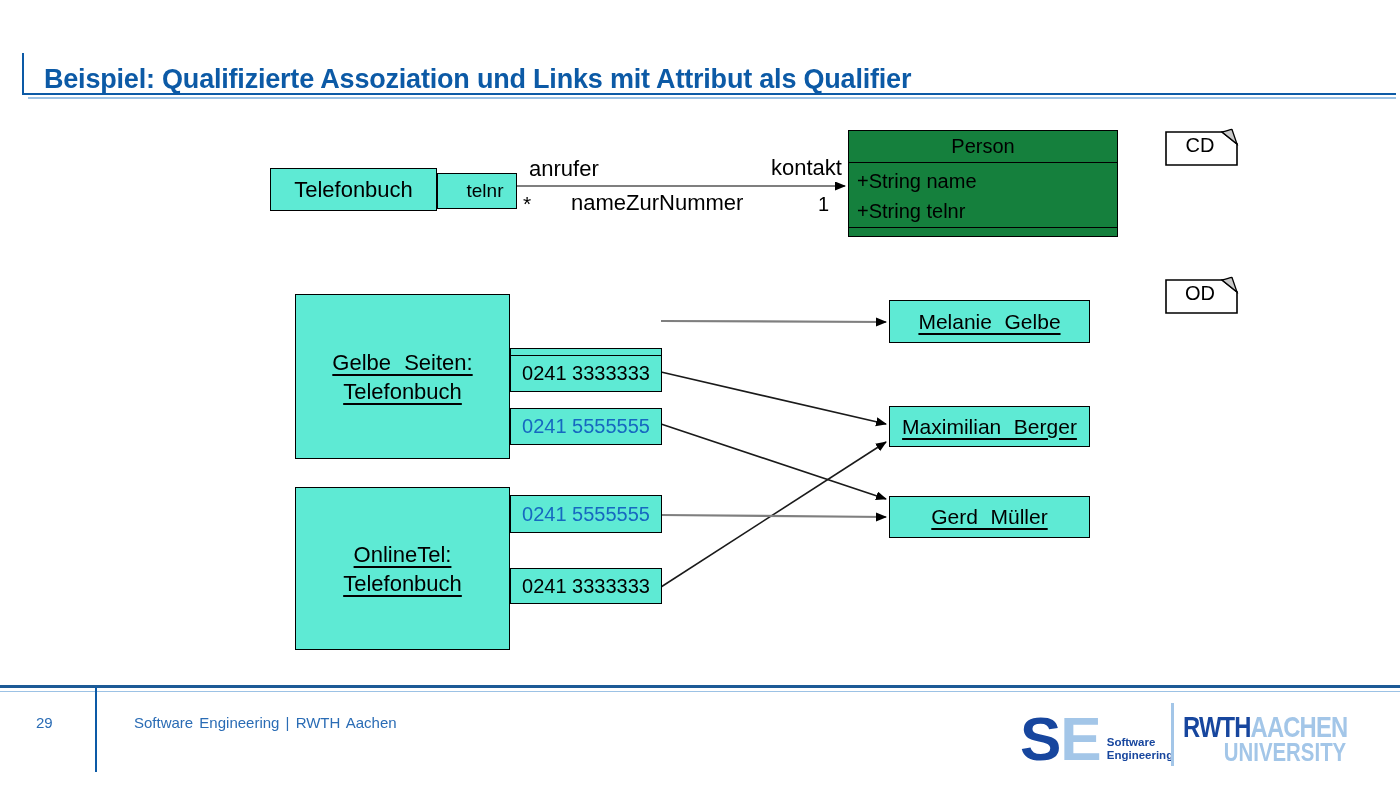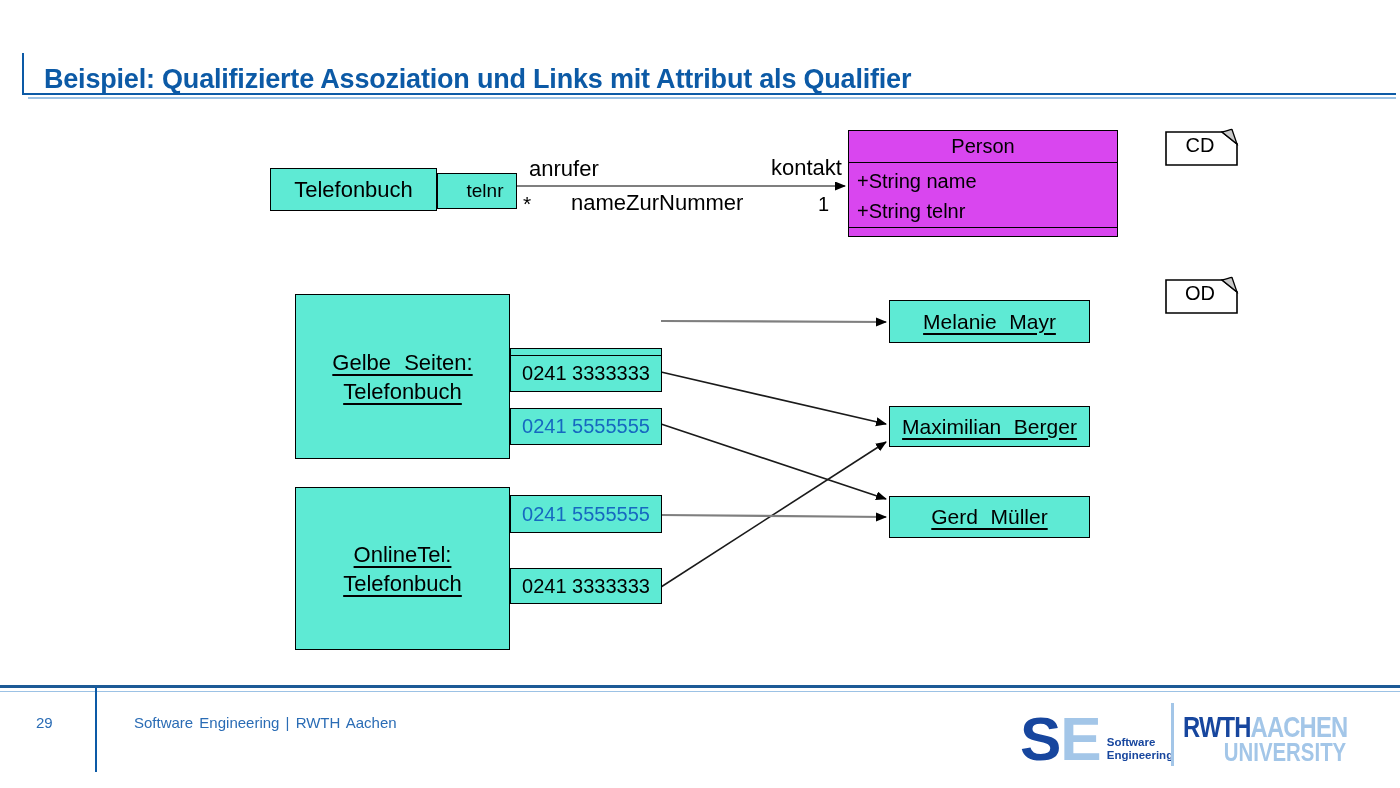--- a/index.html
+++ b/index.html
@@ -24,21 +24,21 @@
 
   
   .telefonbuch{left:270px;top:168px;width:167px;height:43px;font-size:22px;}
   .telnr{left:437px;top:173px;width:80px;height:36px;font-size:19px;padding-left:16px;}
   .assoc-label{font-size:22px;white-space:nowrap;z-index:2;}
   .lbl-anrufer{left:529px;top:156px;}
   .lbl-kontakt{left:771px;top:155px;}
   .lbl-name{left:571px;top:190px;width:160px;text-align:center;}
   .lbl-mult-l{left:523px;top:192px;font-size:21px;}
   .lbl-mult-r{left:818px;top:193px;font-size:20px;}
-  .person{left:848px;top:130px;width:270px;height:107px;border:1.8px solid #000;box-sizing:border-box;background:#d946ef;z-index:2;display:flex;flex-direction:column;}
+  .person{left:848px;top:130px;width:270px;height:107px;border:1.8px solid #000;box-sizing:border-box;background:#15803d;z-index:2;display:flex;flex-direction:column;}
   .person-title{height:32px;border-bottom:1.5px solid #000;display:flex;align-items:center;justify-content:center;font-size:20px;box-sizing:border-box;}
   .person-attrs{height:65px;border-bottom:1.5px solid #000;box-sizing:border-box;padding:3px 0 0 8px;font-size:20px;line-height:30px;}
   .person-methods{flex:1;}
 
   
   .tag{width:74px;height:40px;z-index:2;}
   .tag-cd{left:1165px;top:127px;}
   .tag-od{left:1165px;top:275px;}
   .tag svg{position:absolute;left:0;top:0;}
   .tag .tag-label{position:absolute;left:0;top:7px;width:70px;text-align:center;font-size:20px;}
@@ -160,21 +160,21 @@
     <span class="uline">Telefonbuch</span>
   </div>
   <div class="abs ubox qual q-ot1 blue">
     <span>0241 5555555</span>
   </div>
   <div class="abs ubox qual q-ot2">
     <span>0241 3333333</span>
   </div>
 
   <div class="abs ubox personobj p-melanie names">
-    <span class="uline">Melanie Mayr</span>
+    <span class="uline">Melanie Gelbe</span>
   </div>
   <div class="abs ubox personobj p-max names">
     <span class="uline">Maximilian Berger</span>
   </div>
   <div class="abs ubox personobj p-gerd names">
     <span class="uline">Gerd Müller</span>
   </div>
 
   <div class="abs footer-rule-dark"></div>
   <div class="abs footer-rule-light"></div>

